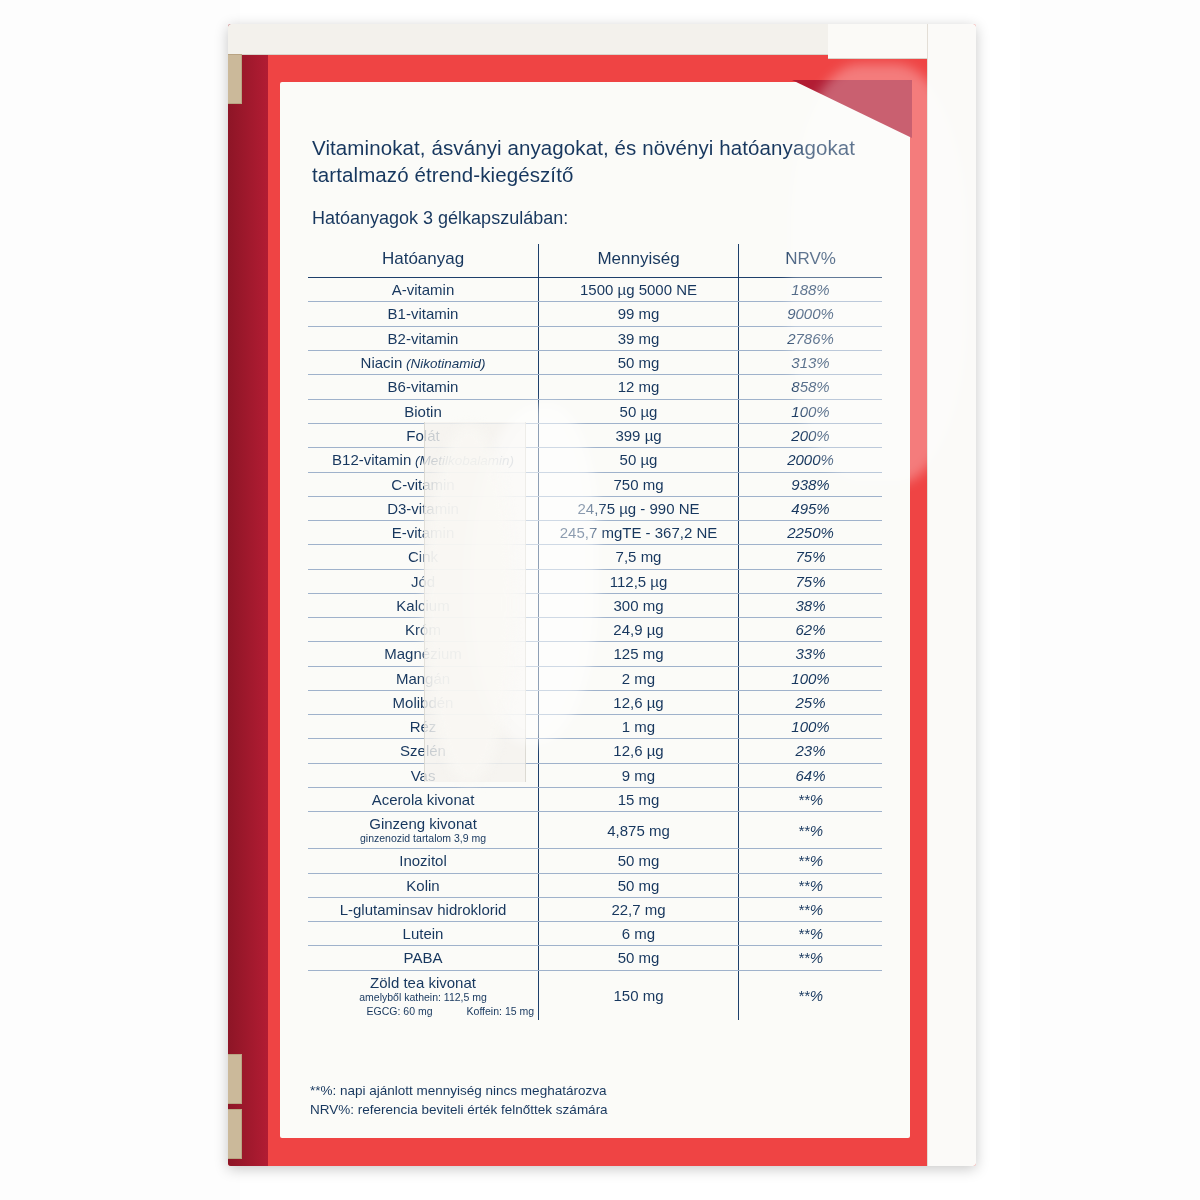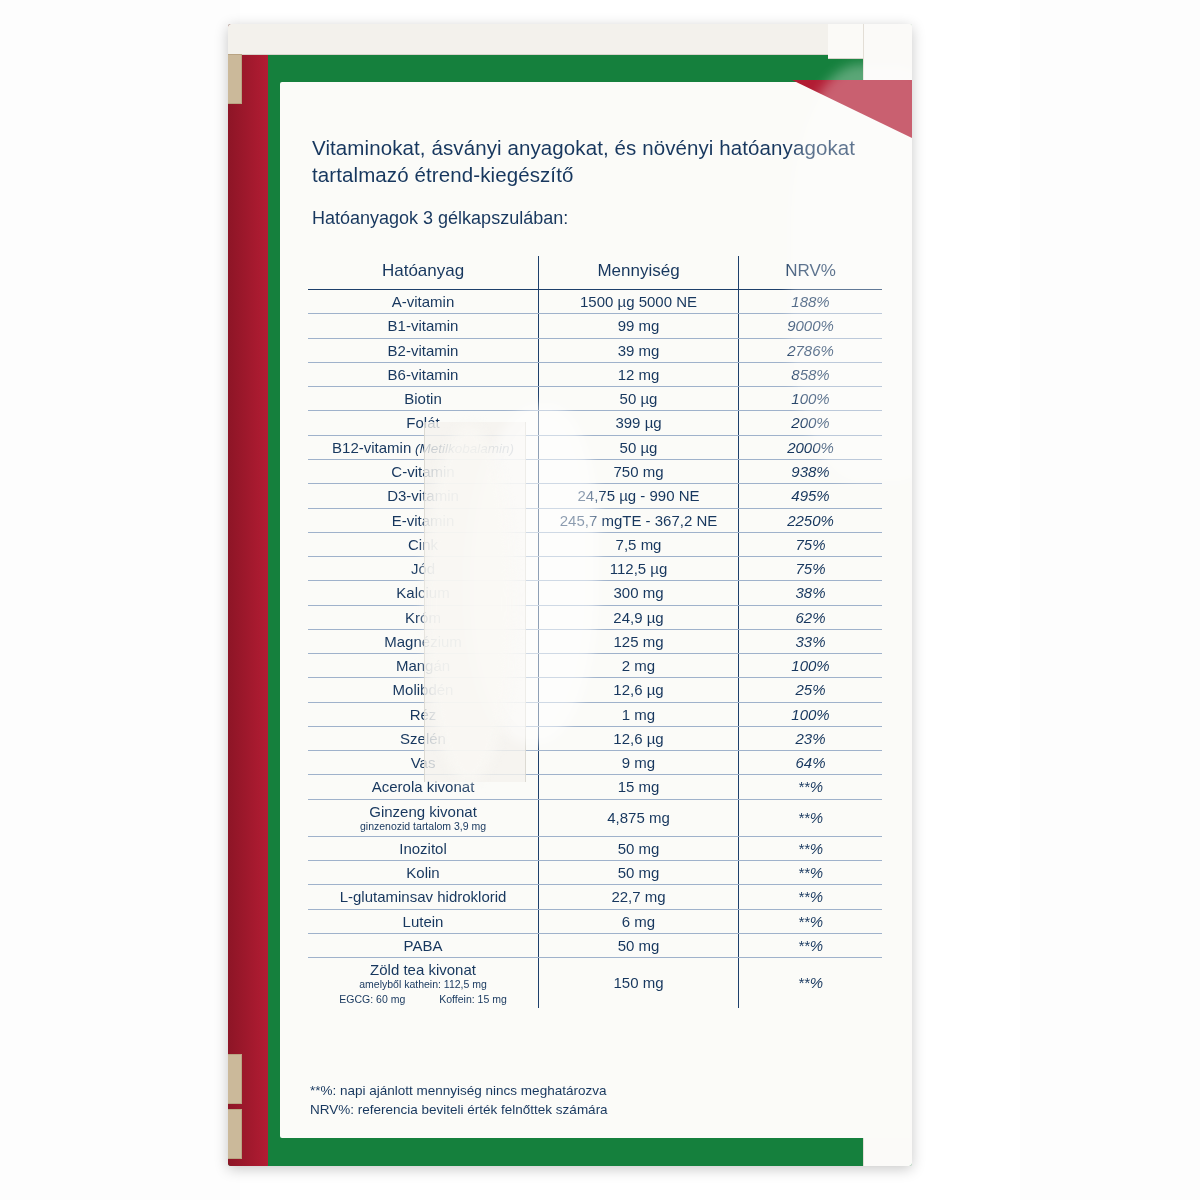--- a/index.html
+++ b/index.html
@@ -34,23 +34,23 @@
     right: 0; top: 0;
     width: 180px; height: 1200px;
     background: #fdfdfd;
   }
 
   
   #box {
     position: absolute;
     left: 228px;
     top: 24px;
-    width: 684px;
+    width: 748px;
     height: 1142px;
-    background: #15803d;
+    background: #ef4444;
     box-shadow: 0 3px 14px rgba(0,0,0,0.22);
     border-radius: 3px;
     overflow: hidden;
   }
   
   .box-top-flap {
     position: absolute;
     left: 0; top: 0;
     width: 730px; height: 30px;
     background: #f3f1ec;
@@ -160,21 +160,21 @@
     left: 32px;
     top: 126px;
     color: #17375e;
     font-size: 18px;
   }
 
   
   table.nutri {
     position: absolute;
     left: 28px;
-    top: 174px;
+    top: 162px;
     width: 574px;
     border-collapse: collapse;
     color: #17375e;
     font-size: 15px;
   }
   table.nutri th {
     font-weight: normal;
     font-size: 17px;
     padding: 5px 4px 8px 4px;
     text-align: center;
@@ -207,21 +207,21 @@
     left: 30px;
     bottom: 18px;
     color: #17375e;
     font-size: 13.5px;
     line-height: 1.45;
   }
 
   
   .tea-cols {
     display: flex;
-    justify-content: center;
+    justify-content: flex-end;
     gap: 34px;
     font-size: 10.5px;
     margin-top: 1px;
   }
 </style>
 </head>
 <body>
 
 <div id="stage">
   <div class="backdrop-left"></div>
@@ -257,20 +257,25 @@
               <td class="name">B1-vitamin</td>
               <td class="qty">99 mg</td>
               <td class="nrv">9000%</td>
             </tr>
             <tr>
               <td class="name">B2-vitamin</td>
               <td class="qty">39 mg</td>
               <td class="nrv">2786%</td>
             </tr>
             <tr>
+              <td class="name">Niacin<span class="ital"> (Nikotinamid)</span></td>
+              <td class="qty">50 mg</td>
+              <td class="nrv">313%</td>
+            </tr>
+            <tr>
               <td class="name">B6-vitamin</td>
               <td class="qty">12 mg</td>
               <td class="nrv">858%</td>
             </tr>
             <tr>
               <td class="name">Biotin</td>
               <td class="qty">50 µg</td>
               <td class="nrv">100%</td>
             </tr>
             <tr>

